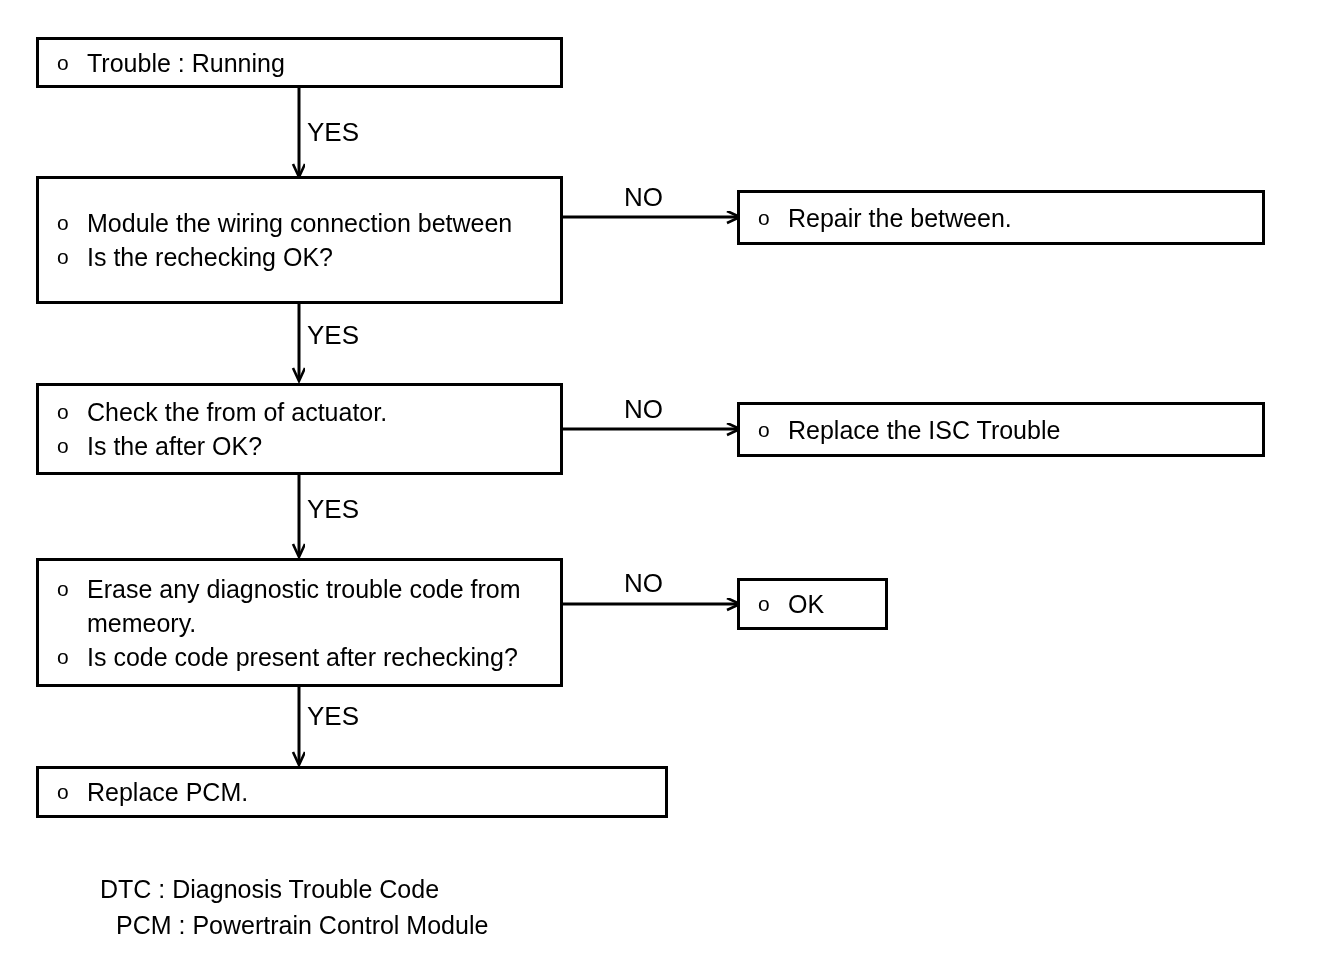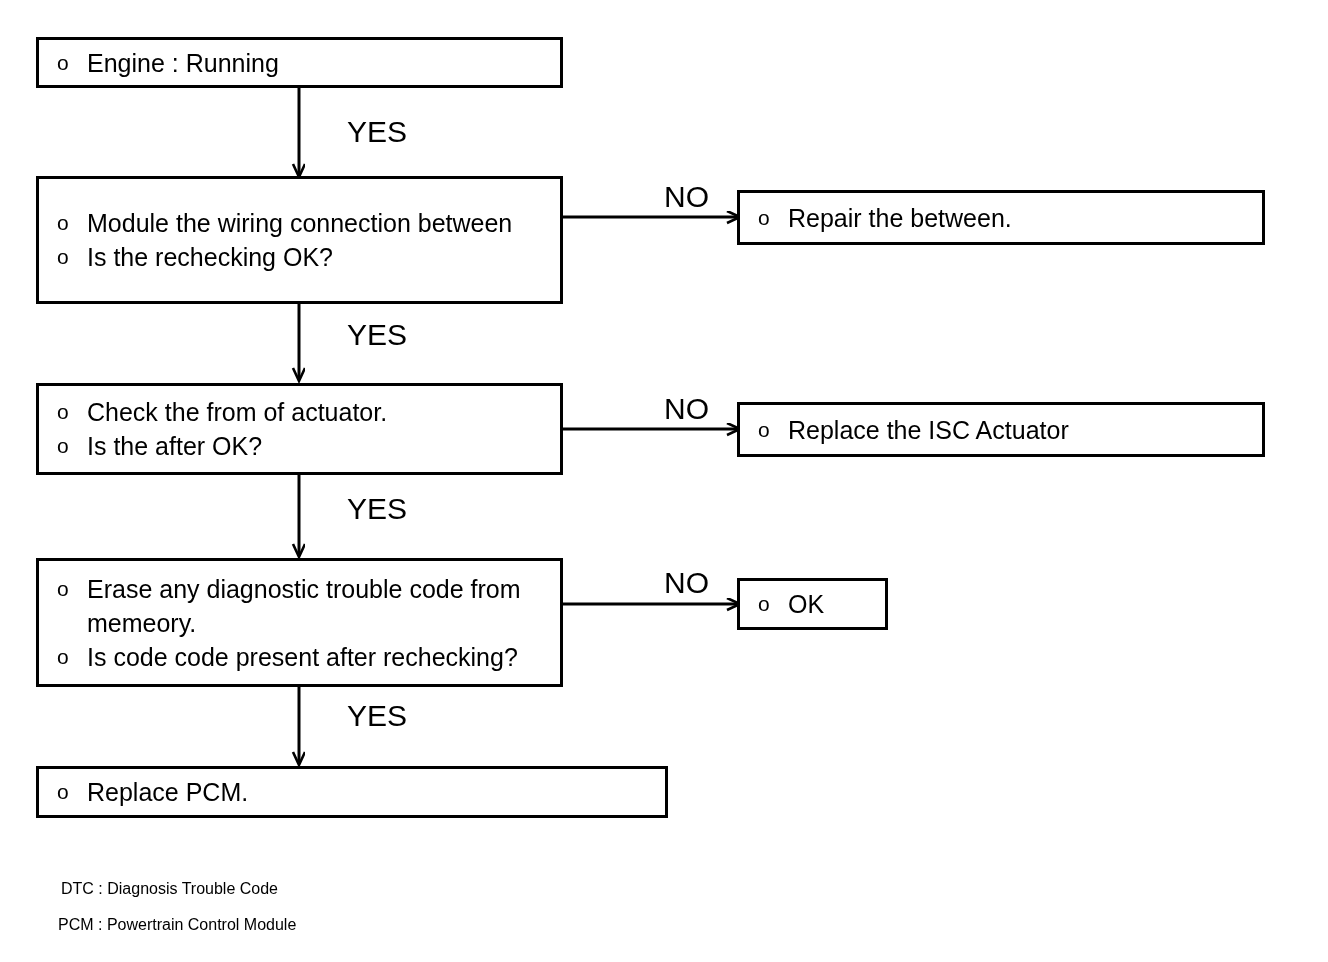--- a/index.html
+++ b/index.html
@@ -49,30 +49,30 @@
     box-sizing: border-box;
   }
   .bullet.blank {
     visibility: hidden;
   }
   .linetext {
     flex: 1 1 auto;
   }
   .edge-label {
     position: absolute;
-    font-size: 30px;
+    font-size: 26px;
     line-height: 30px;
     white-space: pre;
-    margin-left: 40px;
   }
   .legend {
     position: absolute;
-    font-size: 16px;
+    font-size: 25px;
     line-height: 36px;
     white-space: pre;
+    margin-left: 39px;
   }
   svg.wires {
     position: absolute;
     left: 0;
     top: 0;
     width: 1328px;
     height: 962px;
     pointer-events: none;
   }
 </style>
@@ -100,21 +100,21 @@
 
     <line x1="563" y1="429" x2="739" y2="429" stroke="#000000" stroke-width="3" marker-end="url(#arrowhead)"></line>
 
     <line x1="563" y1="604" x2="739" y2="604" stroke="#000000" stroke-width="3" marker-end="url(#arrowhead)"></line>
   </svg>
 
   <div class="node" style="left:36px; top:37px; width:527px; height:51px;">
     <div class="node-lines">
       <div class="line">
         <span class="bullet">o</span>
-        <span class="linetext">Engine : Running</span>
+        <span class="linetext">Trouble : Running</span>
       </div>
     </div>
   </div>
 
   <div class="node" style="left:36px; top:176px; width:527px; height:128px;">
     <div class="node-lines">
       <div class="line">
         <span class="bullet">o</span>
         <span class="linetext">Module the wiring connection between</span>
       </div>
@@ -144,21 +144,21 @@
         <span class="bullet">o</span>
         <span class="linetext">Is the after OK?</span>
       </div>
     </div>
   </div>
 
   <div class="node" style="left:737px; top:402px; width:528px; height:55px;">
     <div class="node-lines">
       <div class="line">
         <span class="bullet">o</span>
-        <span class="linetext">Replace the ISC Actuator</span>
+        <span class="linetext">Replace the ISC Trouble</span>
       </div>
     </div>
   </div>
 
   <div class="node" style="left:36px; top:558px; width:527px; height:129px;">
     <div class="node-lines">
       <div class="line">
         <span class="bullet">o</span>
         <span class="linetext">Erase any diagnostic trouble code from</span>
       </div>
@@ -194,15 +194,15 @@
   <div class="edge-label" style="left:307px; top:117px;">YES</div>
   <div class="edge-label" style="left:307px; top:320px;">YES</div>
   <div class="edge-label" style="left:307px; top:494px;">YES</div>
   <div class="edge-label" style="left:307px; top:701px;">YES</div>
 
   <div class="edge-label" style="left:624px; top:182px;">NO</div>
   <div class="edge-label" style="left:624px; top:394px;">NO</div>
   <div class="edge-label" style="left:624px; top:568px;">NO</div>
 
   <div class="legend" style="left:61px; top:871px;">DTC : Diagnosis Trouble Code</div>
-  <div class="legend" style="left:58px; top:907px;">PCM : Powertrain Control Module</div>
+  <div class="legend" style="left:77px; top:907px;">PCM : Powertrain Control Module</div>
 
 </div>
 
 </body></html>

